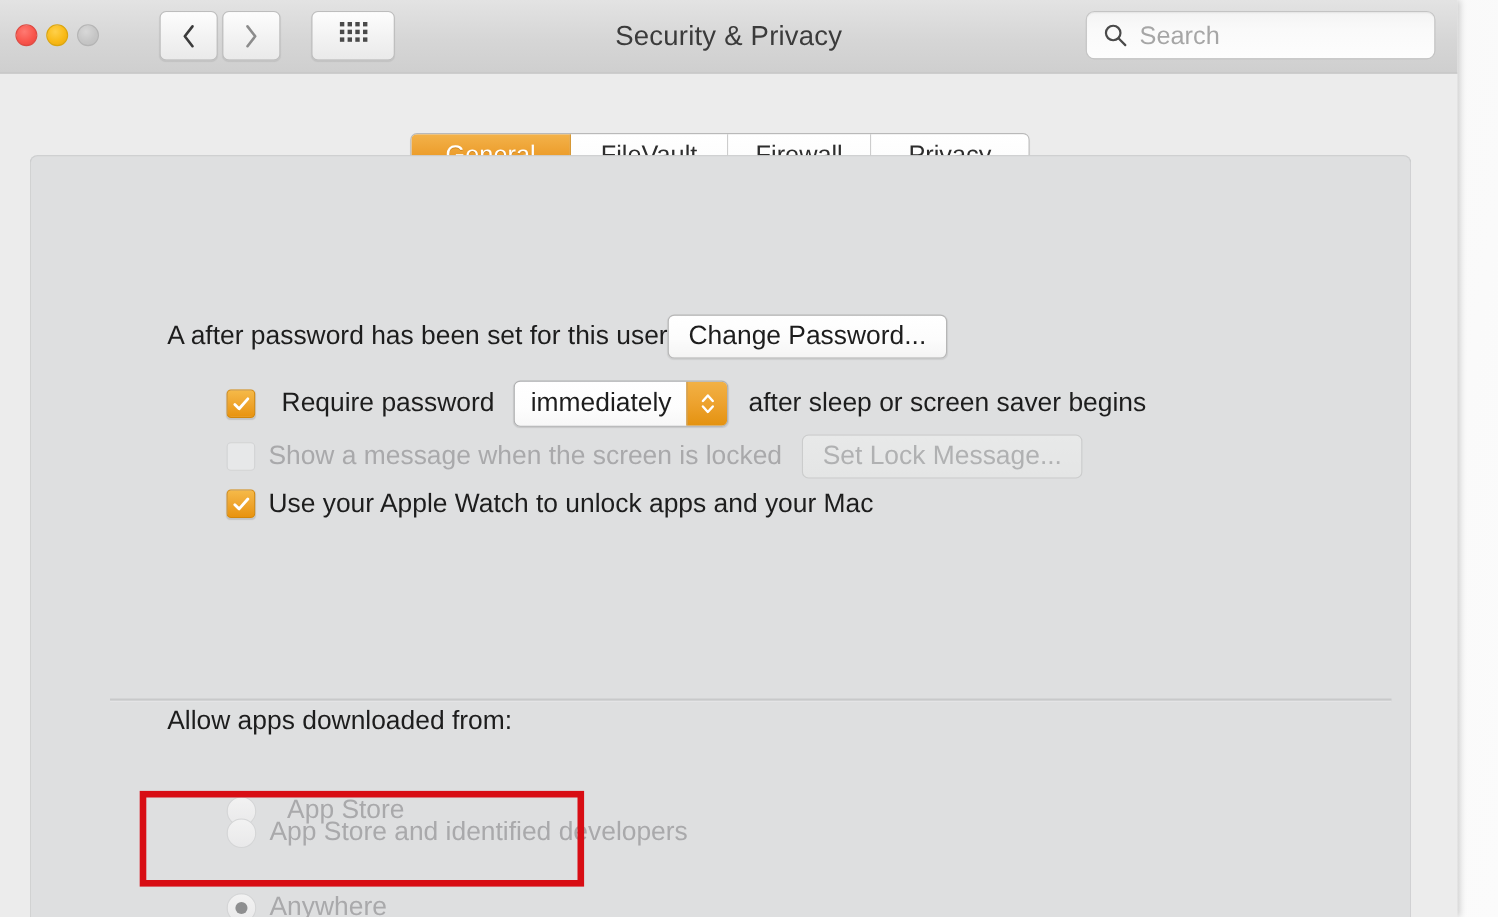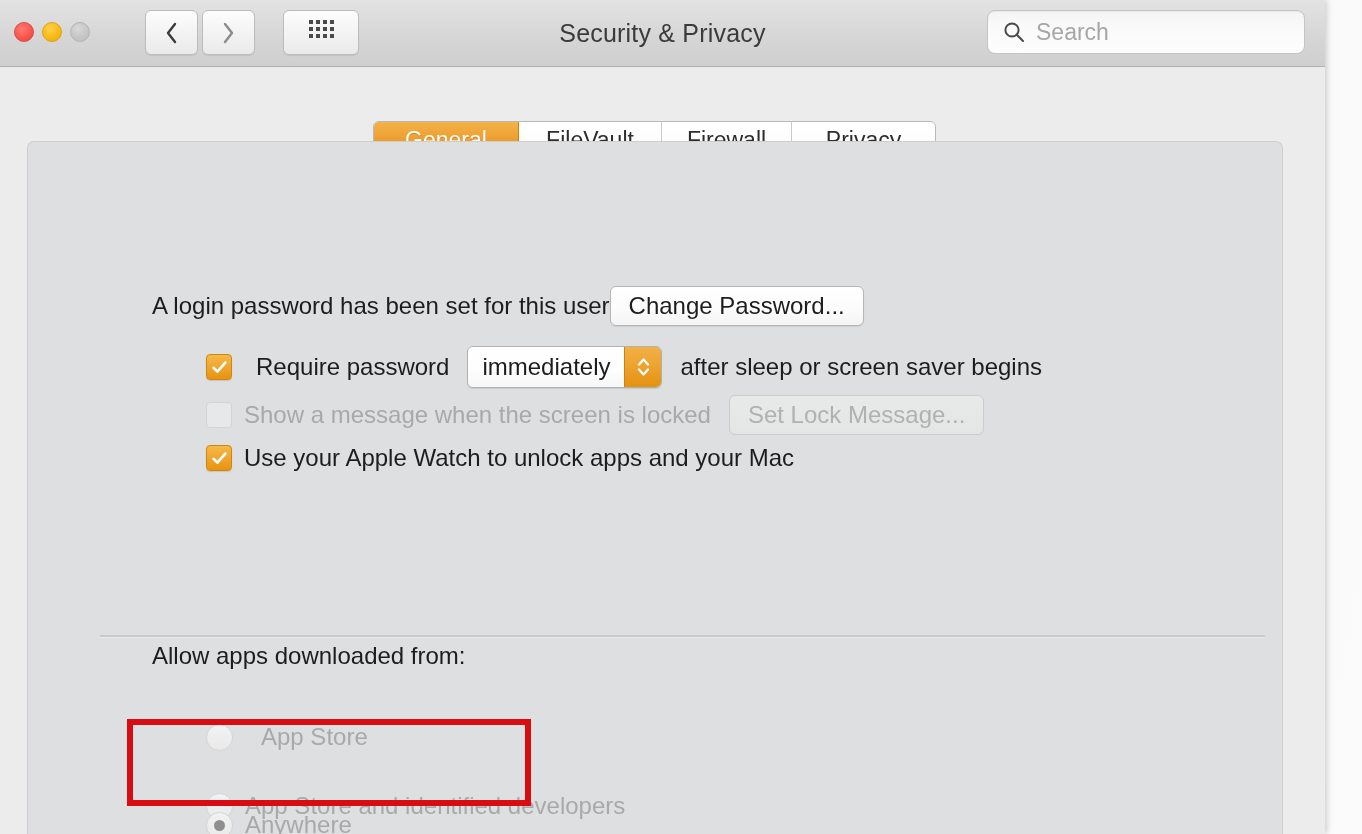--- a/index.html
+++ b/index.html
@@ -370,21 +370,21 @@
     <div class="tabbar">
       <div class="tab active" style="width:145px">General</div>
       <div class="tab" style="width:143px">FileVault</div>
       <div class="tab" style="width:130px">Firewall</div>
       <div class="tab" style="width:143px">Privacy</div>
     </div>
 
     <div class="panel">
 
       <div class="row" style="left:124px; top:144px;">
-        <span class="label">A login password has been set for this user</span>
+        <span class="label">A after password has been set for this user</span>
         <button class="push" style="">Change Password...</button>
       </div>
 
       <div class="row" style="left:178px; top:204px;">
         <span class="cb on">
           <svg width="17" height="17" viewBox="0 0 17 17">
             <polyline points="2.5,8.8 6.4,12.6 14.3,3.6" fill="none" stroke="#ffffff" stroke-width="2.6" stroke-linecap="round" stroke-linejoin="round"></polyline>
           </svg>
         </span>
         <span class="label" style="margin-left:24px;">Require password</span>
@@ -419,21 +419,21 @@
 
       <div class="row" style="left:124px; top:500px;">
         <span class="label">Allow apps downloaded from:</span>
       </div>
 
       <div class="row" style="left:178px; top:581px;">
         <span class="radio disabled"></span>
         <span class="label dim" style="margin-left:28px;">App Store</span>
       </div>
 
-      <div class="row" style="left:178px; top:650px;justify-content:flex-end;">
+      <div class="row" style="left:178px; top:601px;justify-content:flex-end;">
         <span class="radio disabled"></span>
         <span class="label dim" style="margin-left:12px;">App Store and identified developers</span>
       </div>
 
       <div class="row" style="left:178px; top:669px;">
         <span class="radio disabled">
           <span class="dot"></span>
         </span>
         <span class="label dim" style="margin-left:12px;">Anywhere</span>
       </div>

